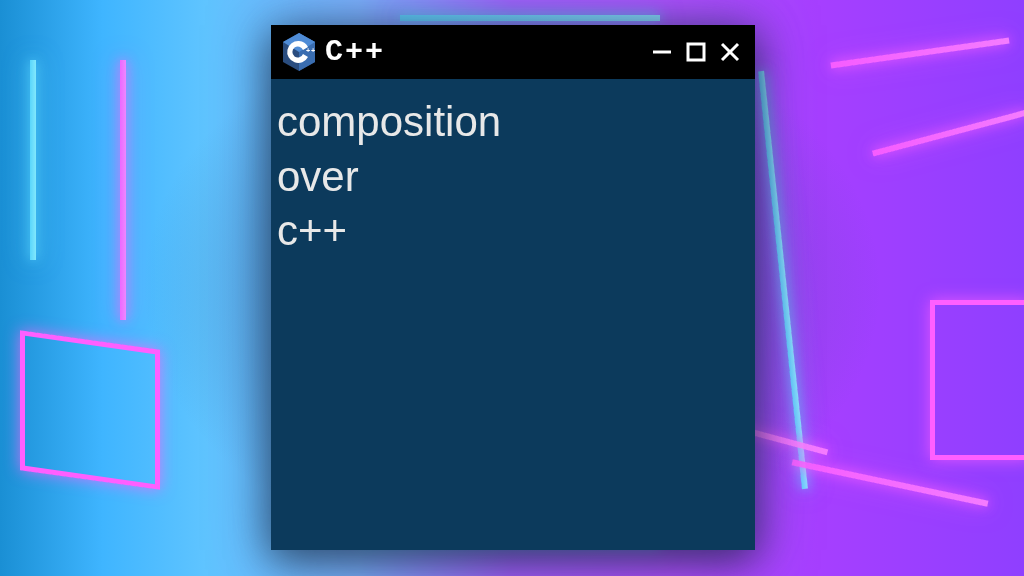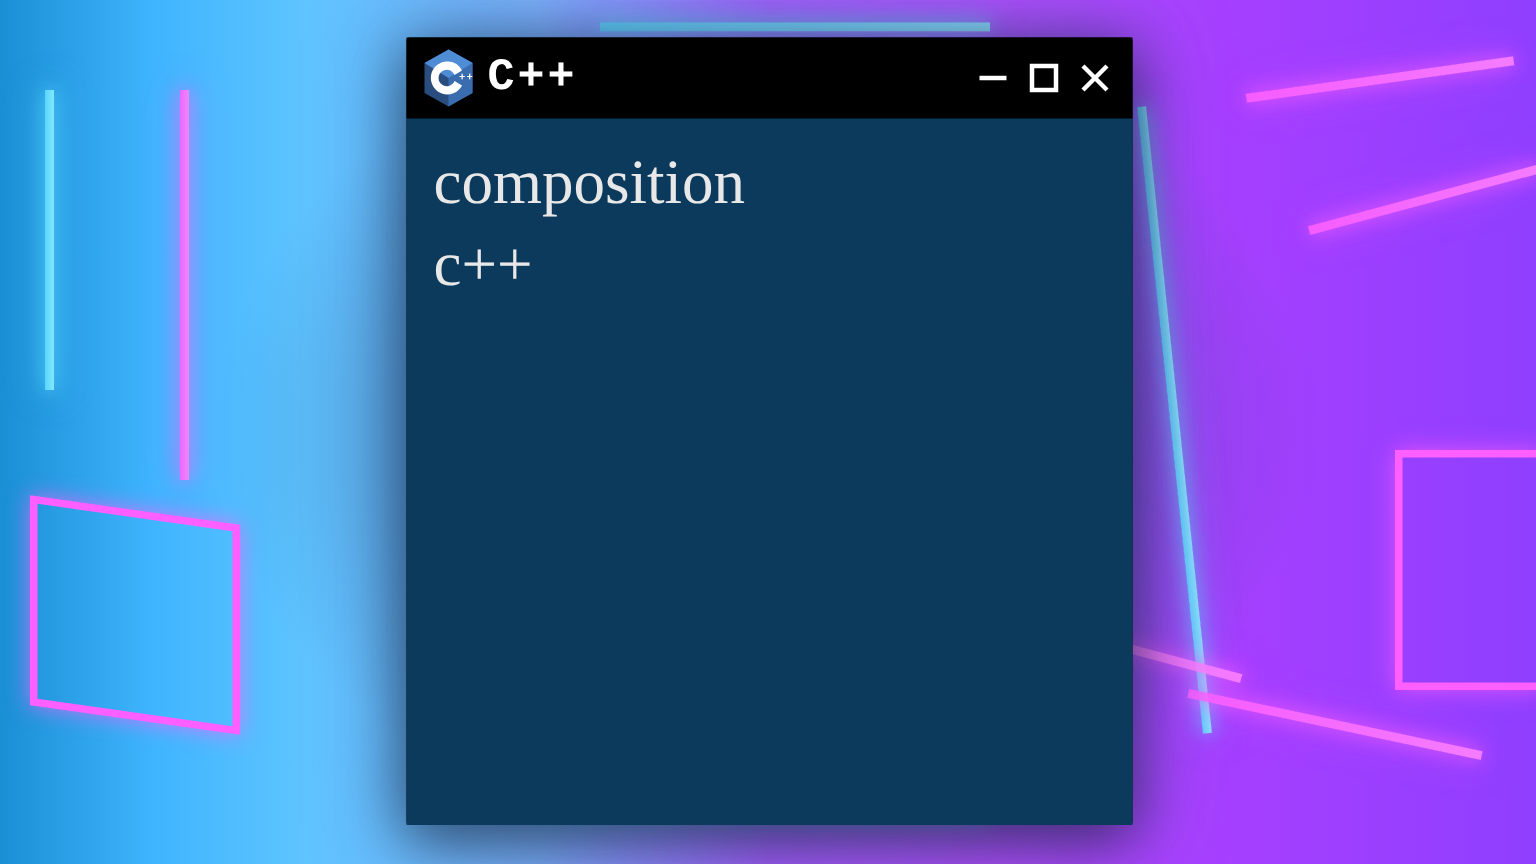--- a/index.html
+++ b/index.html
@@ -96,25 +96,25 @@
       display: flex;
       align-items: center;
       justify-content: center;
       width: 30px;
       height: 30px;
     }
     .win-btn svg { stroke: #fff; }
     .content {
       background: #0c3a5c;
       height: calc(100% - 54px);
-      padding: 16px 18px;
+      padding: 16px 6px;
       color: #e8e8e8;
       font-size: 42px;
       line-height: 1.3;
-      font-family: Liberation Serif, serif;
+      font-family: Liberation Sans, sans-serif;
       letter-spacing: 0px;
     }
   </style>
 </head>
 <body>
 
 <div class="background">
   <div class="cyan-line cl1"></div>
   <div class="cyan-line cl2"></div>
   <div class="cyan-line cl3"></div>
@@ -155,15 +155,16 @@
       <div class="win-btn" title="Close">
         <svg width="22" height="22" viewBox="0 0 22 22" fill="none" stroke-width="3">
           <line x1="3" y1="3" x2="19" y2="19"></line>
           <line x1="19" y1="3" x2="3" y2="19"></line>
         </svg>
       </div>
     </div>
   </div>
   <div class="content">
     <div>composition</div>
+    <div>over</div>
     <div>c++</div>
   </div>
 </div>
 
 </body></html>

